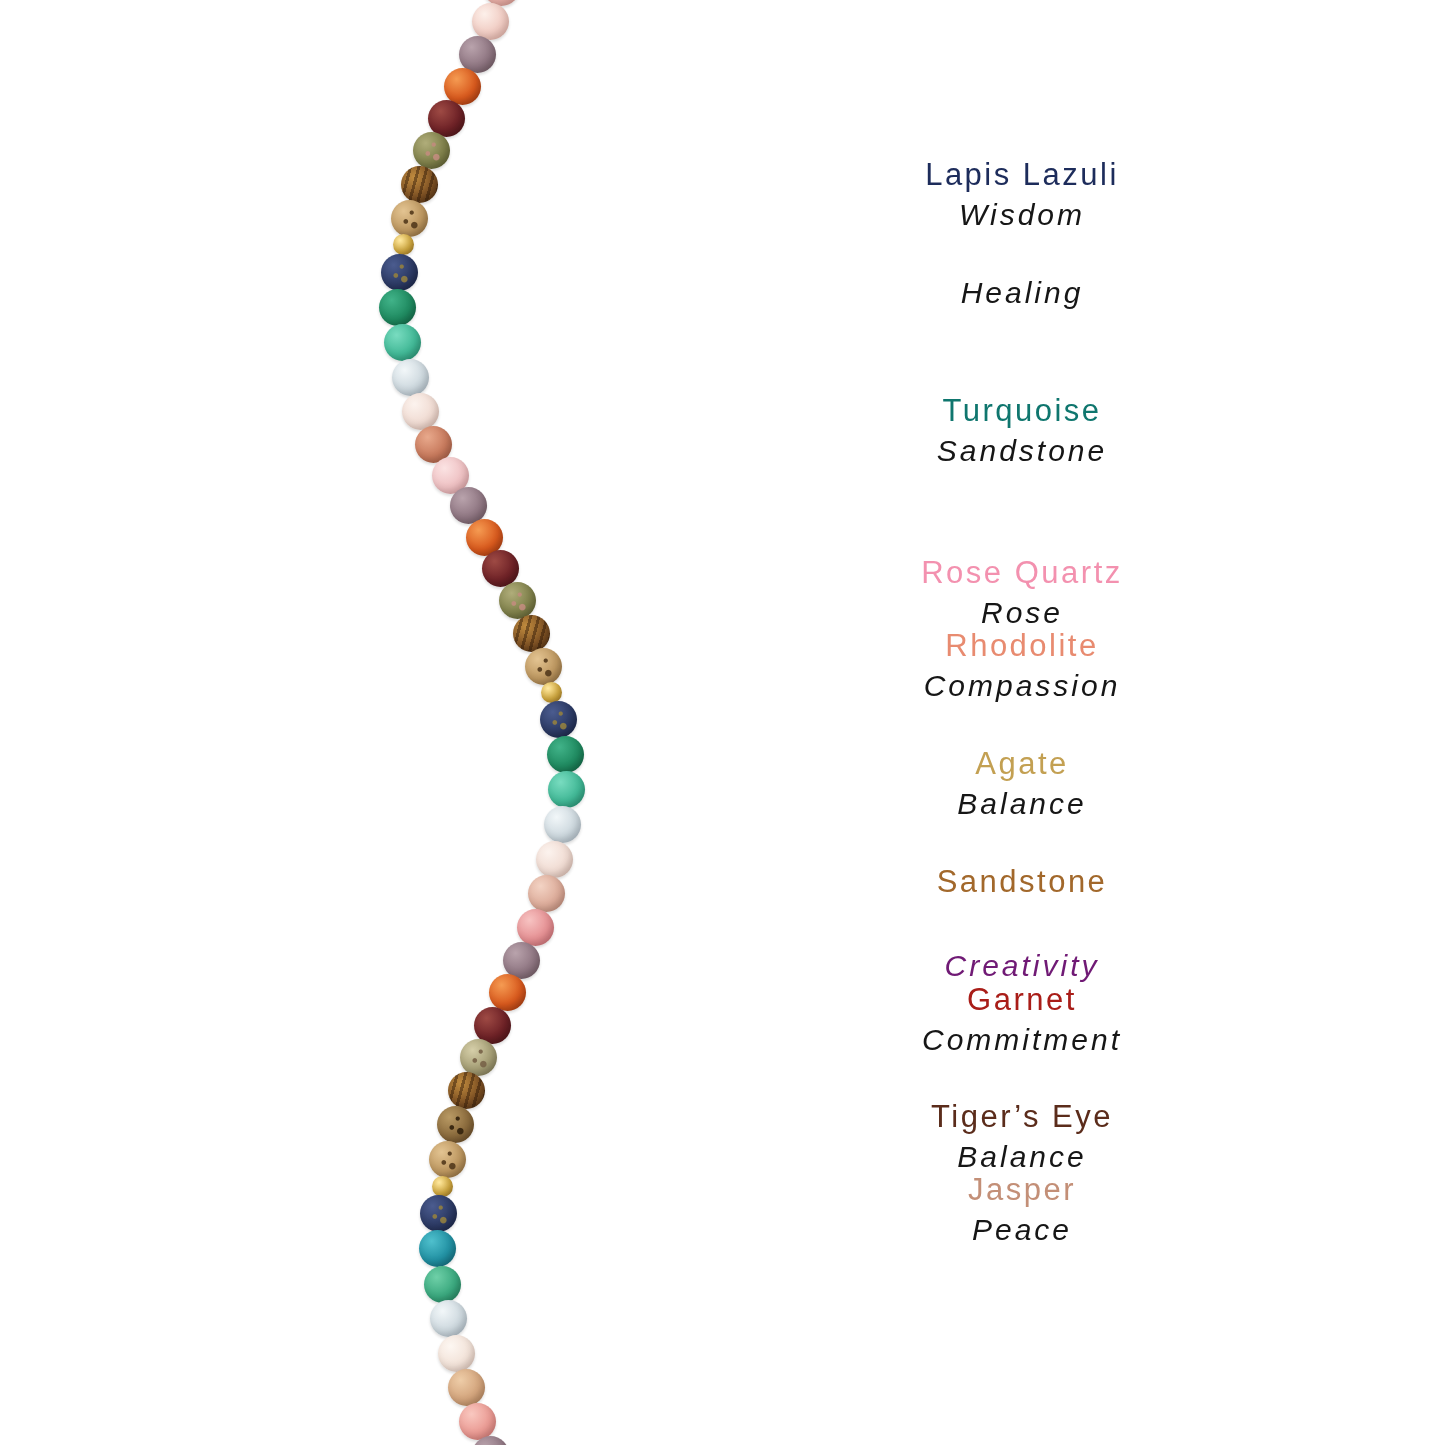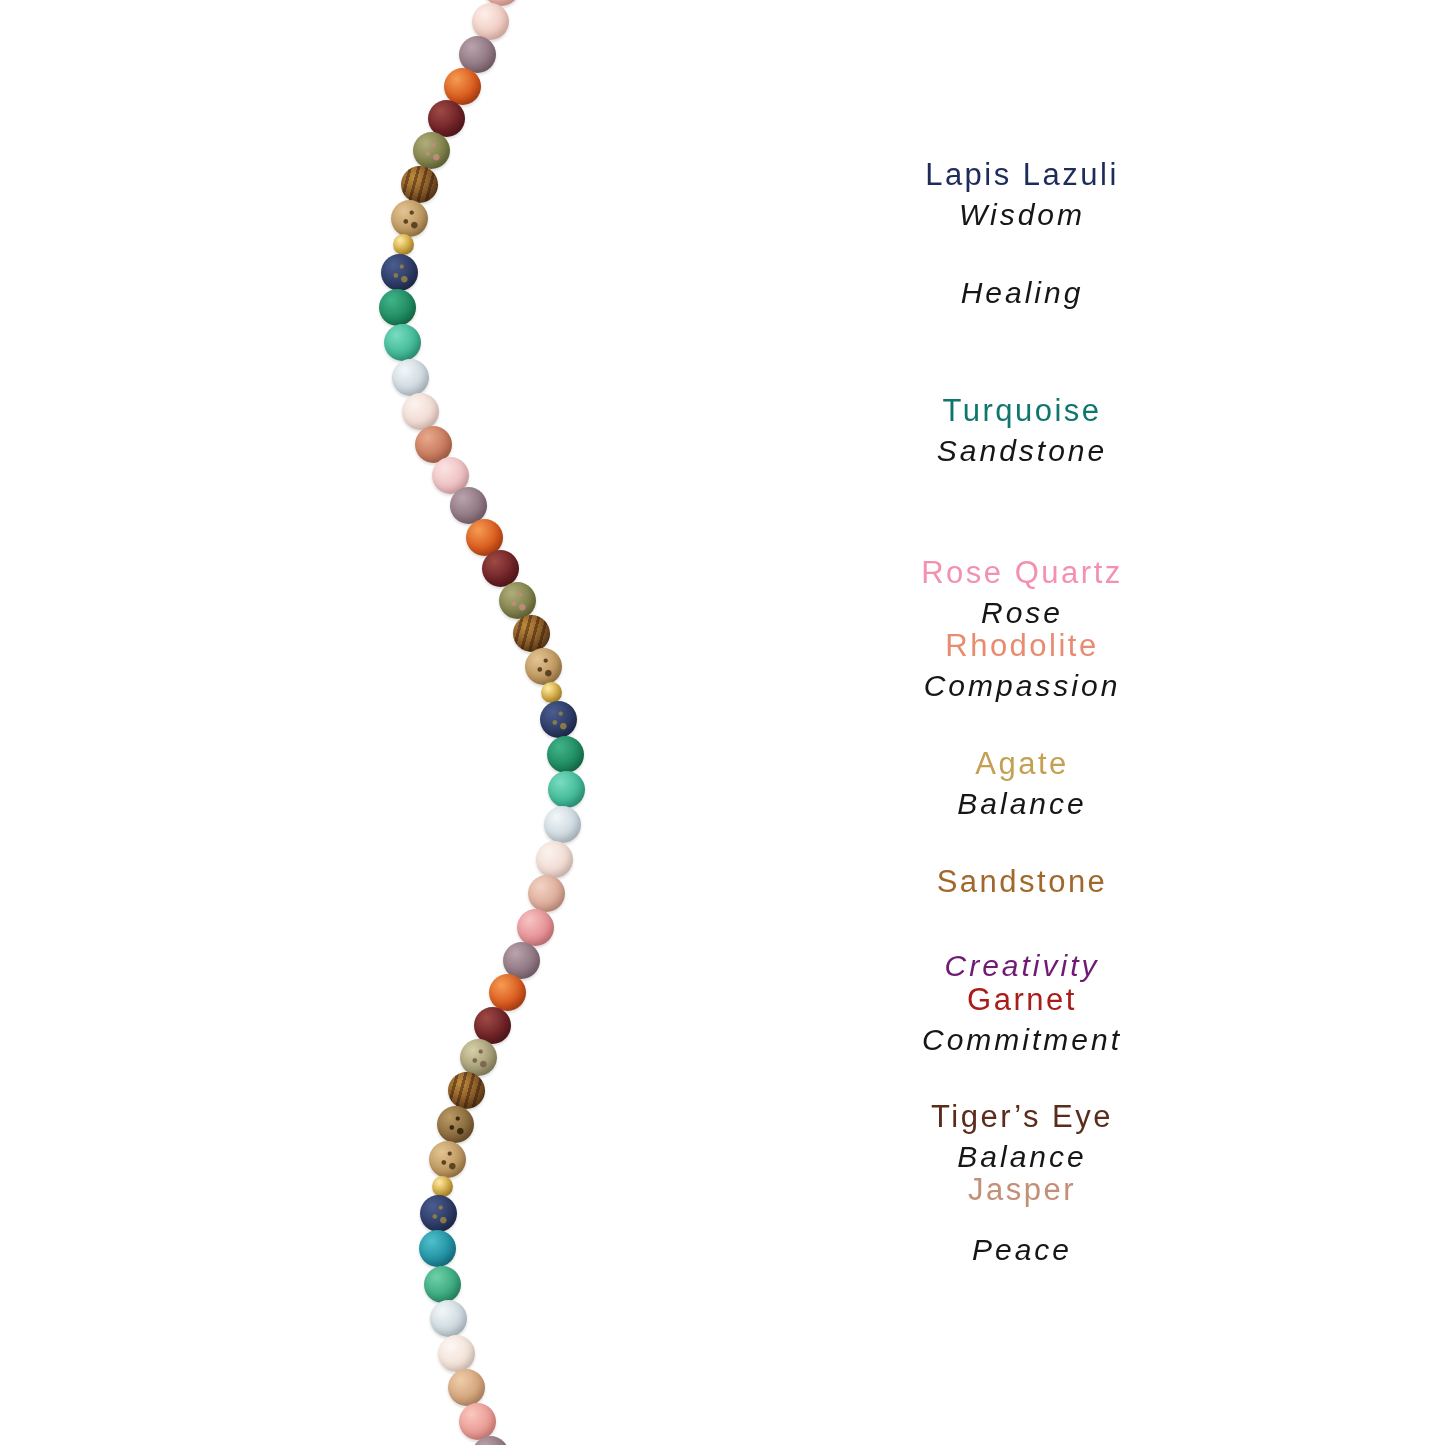--- a/index.html
+++ b/index.html
@@ -148,16 +148,16 @@
     <div class="stone-meaning" style="color: rgb(22, 22, 22);">Commitment</div>
   </div>
 
   <div class="legend-item" style="top: 1097.4px;">
     <div class="stone-name" style="color: rgb(91, 44, 27);">Tiger’s Eye</div>
     <div class="stone-meaning" style="color: rgb(22, 22, 22);">Balance</div>
   </div>
 
   <div class="legend-item" style="top: 1170px;">
     <div class="stone-name" style="color: rgb(195, 143, 119);">Jasper</div>
-    <div class="stone-meaning" style="color: rgb(22, 22, 22); margin-top: 20px;">Peace</div>
+    <div class="stone-meaning" style="color: rgb(22, 22, 22);">Peace</div>
   </div>
 </div>
 </div>
 
 </body></html>

